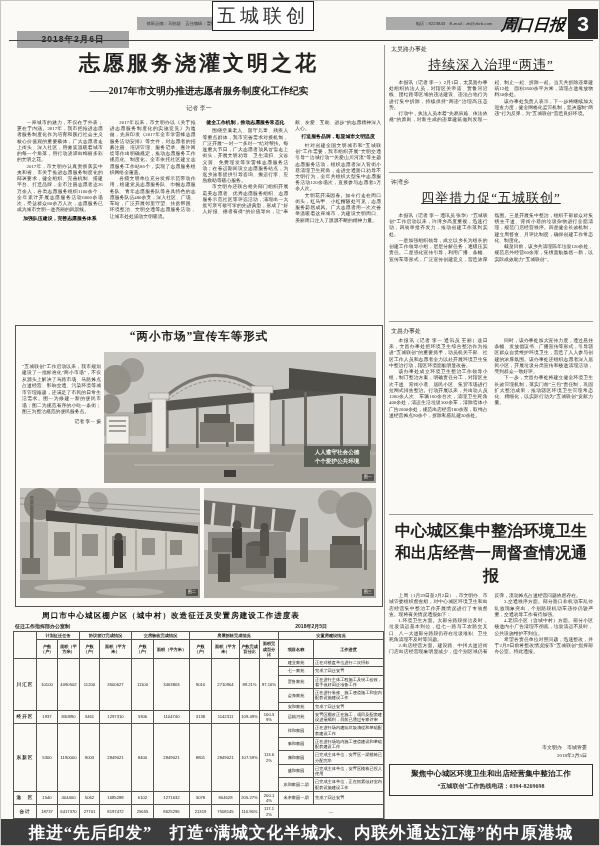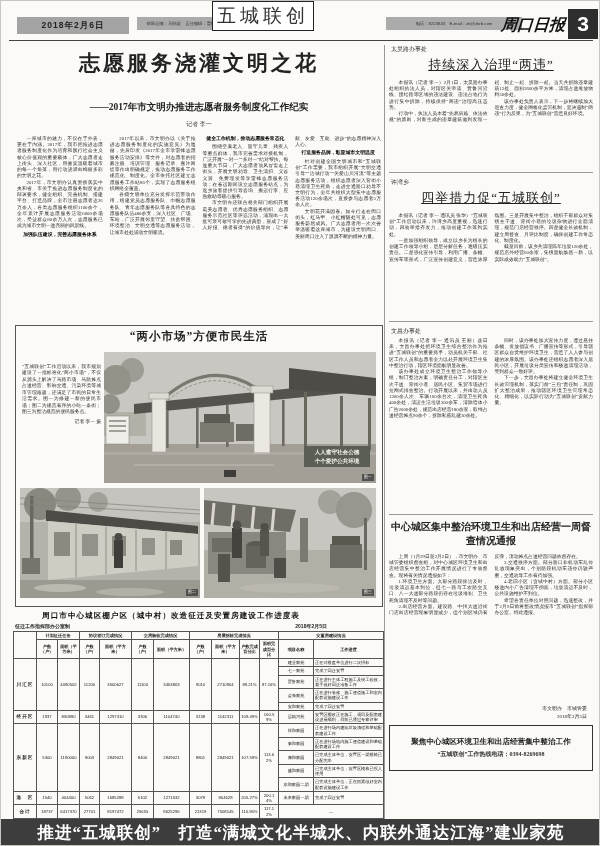--- a/index.html
+++ b/index.html
@@ -3,58 +3,58 @@
 <meta charset="utf-8">
 <style>
   html,body{margin:0;padding:0;background:#d9d7d3;}
   *{box-sizing:border-box;}
   .page{position:relative;width:600px;height:846px;margin:0 auto;background:#fbfaf7;
         font-family:"Liberation Serif","DejaVu Serif",serif;color:#1c1c1c;overflow:hidden;
         border:1px solid #c8c6c2;}
   
   .hdr{position:absolute;left:0;top:0;width:600px;height:40px;}
   .hdr-rule{position:absolute;left:8px;right:8px;top:39px;border-top:1.2px solid #444;}
-  .date-bar{position:absolute;left:16px;top:16px;width:112px;height:17px;background:#a4a4a4;
+  .date-bar{position:absolute;left:16px;top:30px;width:112px;height:17px;background:#a4a4a4;
             font-family:"Liberation Sans",sans-serif;font-size:8.5px;font-weight:bold;color:#222;
             display:flex;align-items:center;justify-content:center;letter-spacing:1px;}
   .ed-bar{position:absolute;left:136px;top:16px;width:92px;height:13px;background:#ababab;
           font-family:"Liberation Sans",sans-serif;font-size:4.3px;color:#333;
           display:flex;align-items:center;justify-content:center;white-space:nowrap;overflow:hidden;}
   .banner-box{position:absolute;left:211px;top:0;width:102px;height:30px;background:#fff;
               border:1.5px solid #222;display:flex;align-items:center;justify-content:center;
               font-size:19px;letter-spacing:4px;color:#333;}
   .tel-bar{position:absolute;left:385px;top:16px;width:136px;height:13px;background:#ababab;
            font-family:"Liberation Sans",sans-serif;font-size:4.3px;color:#333;
            display:flex;align-items:center;justify-content:center;white-space:nowrap;overflow:hidden;}
   .masthead{position:absolute;left:500px;top:12px;width:64px;height:24px;
             font-size:16px;font-weight:bold;font-style:italic;transform:skewX(-4deg);
             display:flex;align-items:center;justify-content:center;letter-spacing:0px;color:#111;}
   .pagenum{position:absolute;left:567px;top:8px;width:30px;height:30px;background:#2e2e2e;
            color:#fff;font-family:"Liberation Sans",sans-serif;font-size:21px;font-weight:bold;
            display:flex;align-items:center;justify-content:center;}
   
   .main-art{position:absolute;left:16px;top:44px;width:364px;height:274px;}
   .main-hl{text-align:center;font-size:21px;font-weight:bold;letter-spacing:3px;margin:4px 0 0 0;color:#222;}
-  .main-sub{text-align:center;font-size:9.5px;font-weight:bold;margin-top:24px;color:#222;}
+  .main-sub{text-align:center;font-size:9.5px;font-weight:bold;margin-top:8px;color:#222;}
   .main-by{text-align:center;font-size:6px;color:#444;margin-top:6px;}
   .colbody{column-gap:7px;text-align:justify;overflow:hidden;}
   .colbody p{margin:0;text-indent:2em;font-size:4.8px;line-height:1.3;color:#2a2a2a;}
   .colbody h4{margin:2px 0 2px 0;font-size:4.9px;line-height:1.3;color:#000;text-align:center;}
   .main-body{margin-top:7px;height:198px;column-count:4;}
   
   .vrule{position:absolute;left:383px;top:44px;height:774px;border-left:0.5px solid #999;}
   
   .rcol{position:absolute;left:388px;top:44px;width:204px;}
   .kicker{font-size:6px;color:#333;margin:0 0 2px 2px;}
   .r-hl{text-align:center;font-size:13px;letter-spacing:1px;color:#222;margin:2px 0 6px 0;text-decoration:underline;}
   .r-body{column-count:2;}
   .r-div{border-top:0.5px solid #9a9a9a;margin:6px 0 5px 0;}
-  .r-hl4{text-align:center;font-size:10px;font-weight:bold;line-height:1.4;margin:2px 0 6px 0;color:#222;}
+  .r-hl4{text-align:center;font-size:16px;font-weight:bold;line-height:1.4;margin:2px 0 6px 0;color:#222;}
   .signs{text-align:right;font-size:5px;line-height:1.5;color:#222;margin-top:3px;padding-right:6px;}
-  .hotline{border:1px solid #333;margin-top:5px;padding:11px 2px;text-align:center;}
+  .hotline{border:1px solid #333;margin-top:5px;padding:4px 2px;text-align:center;}
   .hotline .l1{font-size:7.6px;font-weight:bold;color:#222;}
   .hotline .l2{font-size:6px;font-weight:bold;color:#333;margin-top:3px;}
   
   .feature{position:absolute;left:14px;top:324px;width:368px;height:282px;border:0.8px solid #555;}
   .f-title{position:absolute;left:0;right:0;top:3px;text-align:center;font-size:11.5px;font-weight:bold;letter-spacing:1px;color:#222;}
   .f-cap{position:absolute;left:6px;top:38px;width:79px;font-size:4.8px;line-height:1.35;text-align:justify;color:#2a2a2a;}
   .f-cap .byl{text-align:right;margin-top:3px;}
   .photo{position:absolute;background:#c9c7c1;overflow:hidden;}
   .photo svg{position:absolute;left:0;top:0;}
   .ph-big{left:88px;top:26px;width:272px;height:131px;}
@@ -167,21 +167,21 @@
         <div>2018年2月5日</div>
       </div>
       <div class="hotline">
         <div class="l1">聚焦中心城区环境卫生和出店经营集中整治工作</div>
         <div class="l2">“五城联创”工作热线电话：0394-8269698</div>
       </div>
     </div>
   </div>
 
   <div class="feature">
-    <div class="f-title">“两小市场”方便市民生活</div>
+    <div class="f-title">“两小市场”宣传车等形式</div>
     <div class="f-cap">
       <span>“五城联创”工作启动以来，我市规划建设了一批标准化“两小市场”，不仅从源头上解决了马路市场、马路摊点占道经营、影响交通、污染环境等城市管理难题，还满足了市民的日常生活需求。图一为修建一新的便民市场；图二为规范有序的小吃一条街；图三为整洁规范的便民服务点。</span>
       <div class="byl">记者 李一 摄</div>
     </div>
 
     <div class="photo ph-big">
       <svg width="272" height="131" viewBox="0 0 272 131">
         <rect x="0" y="0" width="272" height="131" fill="#c9c7c1"></rect>
         <rect x="0" y="92" width="272" height="39" fill="#a39f97"></rect>
         <rect x="0" y="60" width="42" height="24" fill="#b3b0a8"></rect>
@@ -433,15 +433,15 @@
             <td rowspan="1">21319</td>
             <td rowspan="1">7508145</td>
             <td rowspan="1">110.96%</td>
             <td rowspan="1">117.12%</td>
             <td colspan="2">—</td>
           </tr>
         </tbody>
       </table>
   </div>
 
-  <div class="bbanner">推进“五城联创”　打造“满城文化半城水、内联外通达江海”建业家苑</div>
+  <div class="bbanner">推进“先后印发”　打造“满城文化半城水、内联外通达江海”的中原港城</div>
 
 </div>
 
 </body></html>

